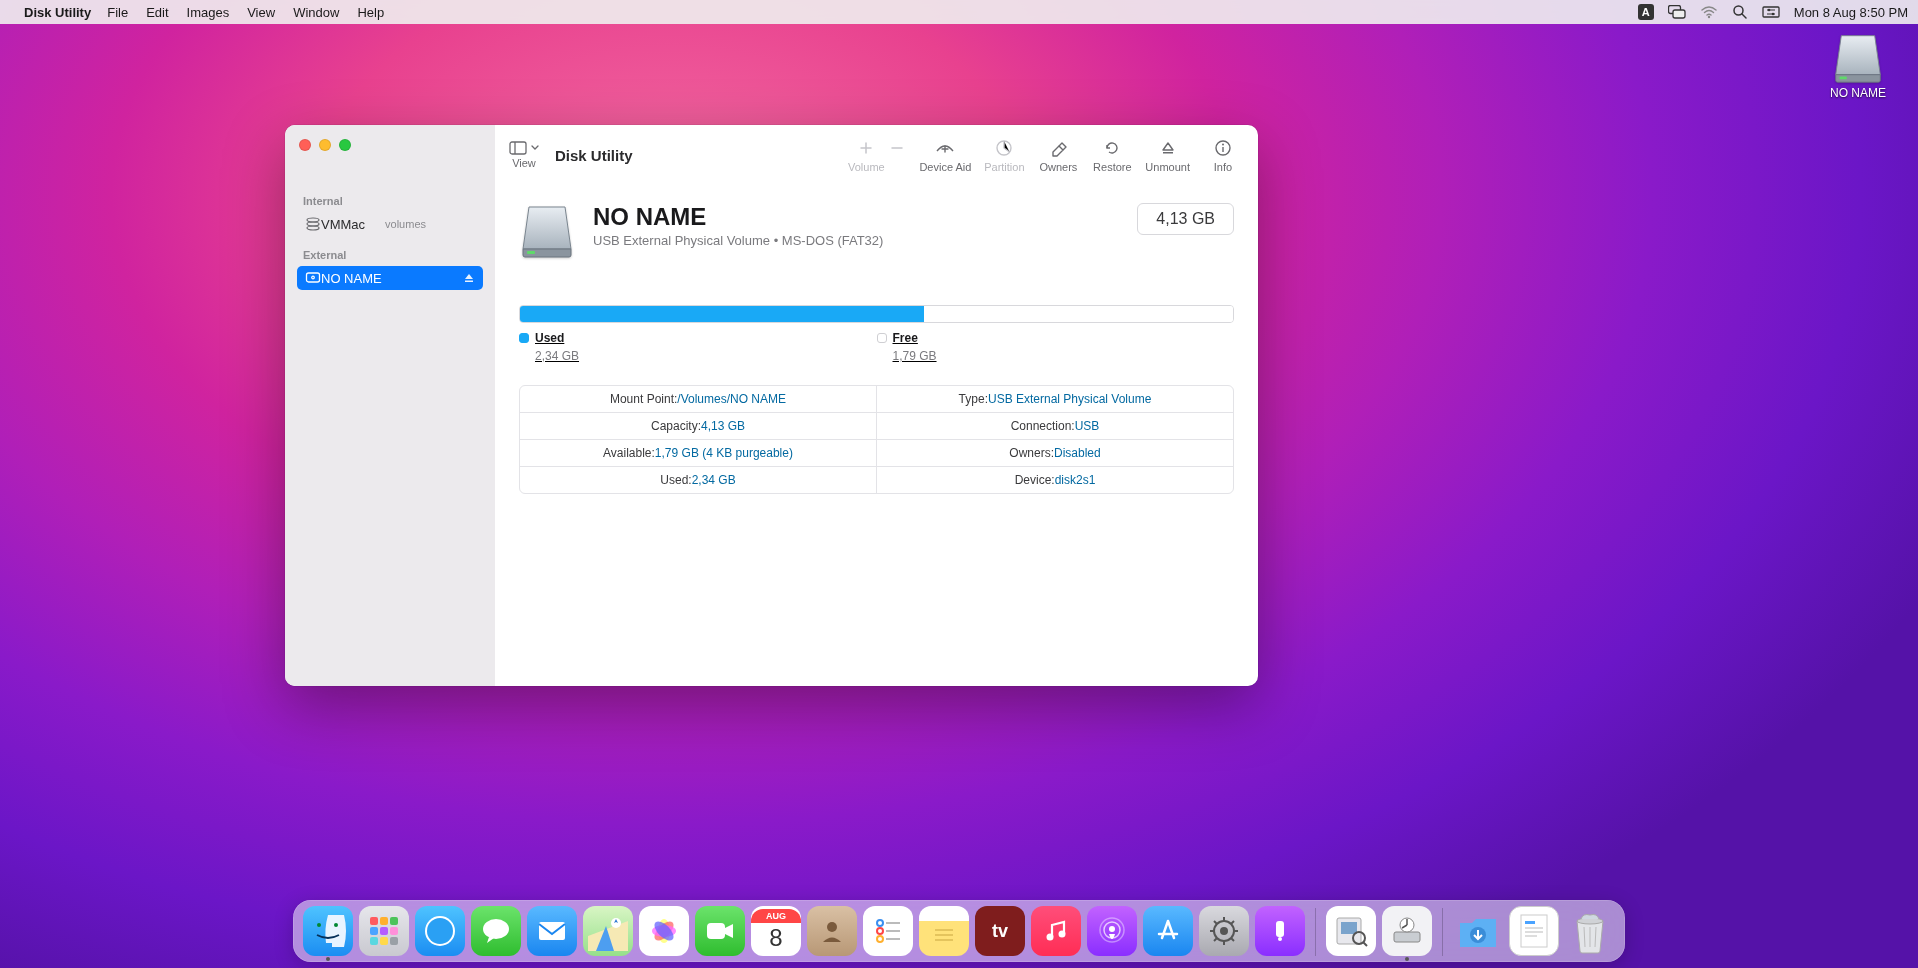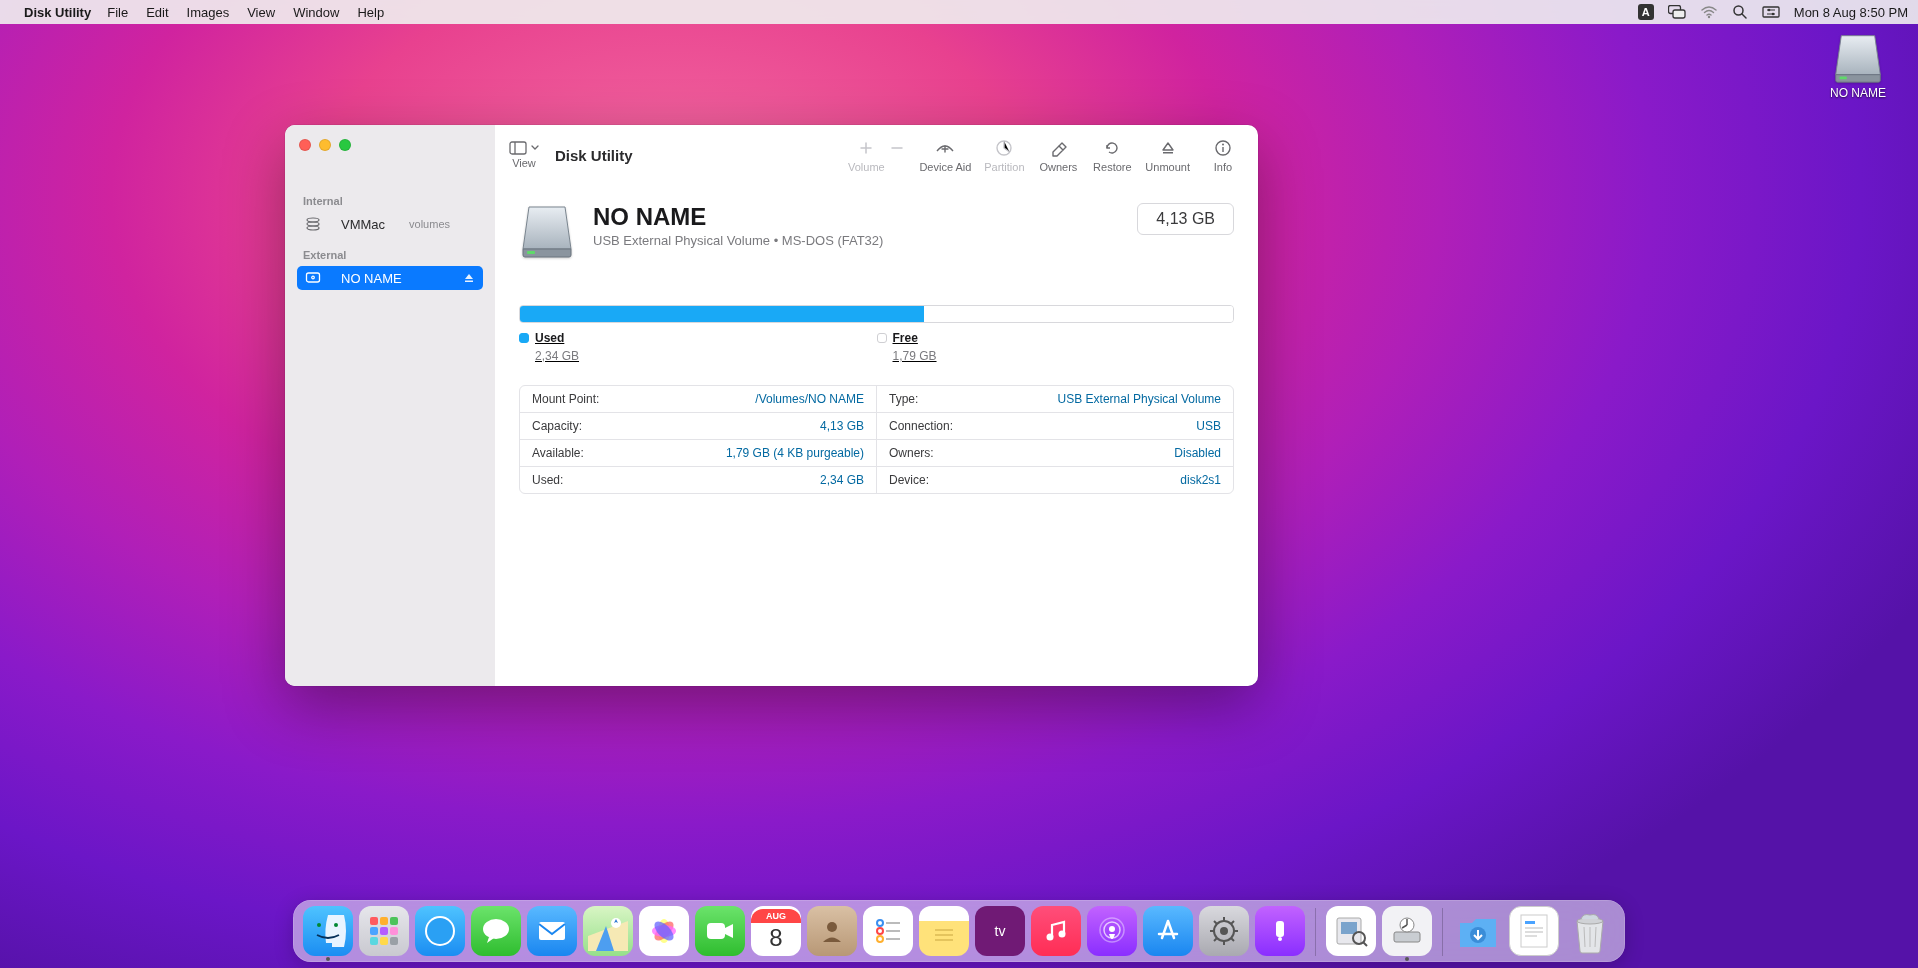--- a/index.html
+++ b/index.html
@@ -34,22 +34,22 @@
       box-shadow: 0 20px 60px rgba(0,0,0,0.35), 0 0 0 0.5px rgba(0,0,0,0.1);
       display: flex;
     }
     .sidebar { width: 210px; background: #eceaed; display:flex; flex-direction:column; }
     .titlebar-left { height: 60px; display:flex; align-items:flex-start; padding: 14px 14px 0; }
     .traffic { display:flex; gap:8px; }
     .traffic .dot { width:12px; height:12px; border-radius:50%; border:0.5px solid rgba(0,0,0,0.1); }
     .dot.red{background:#ff5f57}.dot.yellow{background:#febc2e}.dot.green{background:#28c840}
     .side-section { padding: 6px 12px 2px; }
     .side-heading { font-size: 11px; color: #8b8b8f; font-weight:600; padding: 4px 6px; }
-    .side-item { display:flex; align-items:center; gap:20px; padding: 4px 8px; border-radius:5px; font-size:13px; color:#2b2b2d; margin:1px 0;text-align:center; }
-    .side-item .vol { font-size:11px; color:#8b8b8f; margin-left:4px; }
+    .side-item { display:flex; align-items:center; gap:0; padding: 4px 8px; border-radius:5px; font-size:13px; color:#2b2b2d; margin:1px 0;text-align:center; }
+    .side-item .vol { font-size:11px; color:#8b8b8f; margin-left:20px; }
     .side-item.selected { background:#0a7aff; color:#fff; }
     .side-item .eject { margin-left:auto; opacity:0.9; }
     .content { flex:1; display:flex; flex-direction:column; }
     .toolbar {
       height: 60px; display:flex; align-items:center; padding: 0 14px; gap:12px;
       border-bottom: none;
     }
     .toolbar .view-btn { display:flex; flex-direction:column; align-items:center; gap:2px; color:#6a6a6e; }
     .toolbar .view-btn .row { display:flex; align-items:center; gap:4px; }
     .toolbar .title { font-size:15px; font-weight:600; color:#2b2b2d; margin-left:4px; }
@@ -70,21 +70,21 @@
     .usage-bar .free { background:#fff; }
     .legend { display:flex; margin-top:8px;text-decoration:underline; }
     .legend .col { flex:1; }
     .legend .row1 { display:flex; align-items:center; gap:6px; font-size:12px; color:#1a1a1c; font-weight:600; }
     .legend .swatch { width:10px; height:10px; border-radius:3px; border:1px solid #cfcfd3; }
     .legend .swatch.used { background:#19a9f6; border-color:#19a9f6; }
     .legend .val { font-size:12px; color:#7a7a7e; margin-top:4px; margin-left:16px; }
     .info-grid { margin-top:22px; border:1px solid #e3e3e7; border-radius:6px; display:flex; }
     .info-col { flex:1; }
     .info-col:first-child { border-right:1px solid #e3e3e7; }
-    .info-row { display:flex; justify-content:space-between; padding:6px 12px; font-size:12px; color:#3a3a3c; }
+    .info-row { display:flex; justify-content:center; padding:6px 12px; font-size:12px; color:#3a3a3c; }
     .info-row + .info-row { border-top:1px solid #e3e3e7; }
     .info-row .k { color:#3a3a3c; }
     .info-row .v { color:#0369a1; }
     
     .dock {
       position:absolute; bottom:6px; left:50%; transform:translateX(-50%);
       background: rgba(240,240,245,0.55); backdrop-filter: blur(30px);
       border-radius: 18px; padding: 6px 10px; display:flex; align-items:flex-end; gap:6px;
       box-shadow: 0 4px 20px rgba(0,0,0,0.2), inset 0 0 0 0.5px rgba(255,255,255,0.3);
     }
@@ -461,21 +461,21 @@
         <line x1="14" y1="24" x2="28" y2="24" stroke="#bbb" stroke-width="2"></line>
       </svg>
     </div>
   <div class="app" style="background:linear-gradient(#fff 30%,#ffe27a 30%)">
       <svg width="30" height="30" viewBox="0 0 30 30">
         <line x1="6" y1="14" x2="24" y2="14" stroke="#c9a640" stroke-width="1"></line>
         <line x1="6" y1="19" x2="24" y2="19" stroke="#c9a640" stroke-width="1"></line>
         <line x1="6" y1="24" x2="24" y2="24" stroke="#c9a640" stroke-width="1"></line>
       </svg>
     </div>
-  <div class="app" style="background:#701a75;color:#fff;font-size:14px;font-weight:400">tv</div>
+  <div class="app" style="background:#7f1d1d;color:#fff;font-size:18px;font-weight:700">tv</div>
   <div class="app" style="background:linear-gradient(#ff4e7a,#ff2d55)">
       <svg width="28" height="28" viewBox="0 0 28 28">
         <path d="M10 20 V8 L22 5 V17" fill="none" stroke="#fff" stroke-width="2.2"></path>
         <circle cx="8" cy="20" r="3.5" fill="#fff"></circle>
         <circle cx="20" cy="17" r="3.5" fill="#fff"></circle>
       </svg>
     </div>
   <div class="app" style="background:linear-gradient(#c262ff,#8a2eff)">
       <svg width="30" height="30" viewBox="0 0 30 30">
         <circle cx="15" cy="13" r="3" fill="#fff"></circle>

